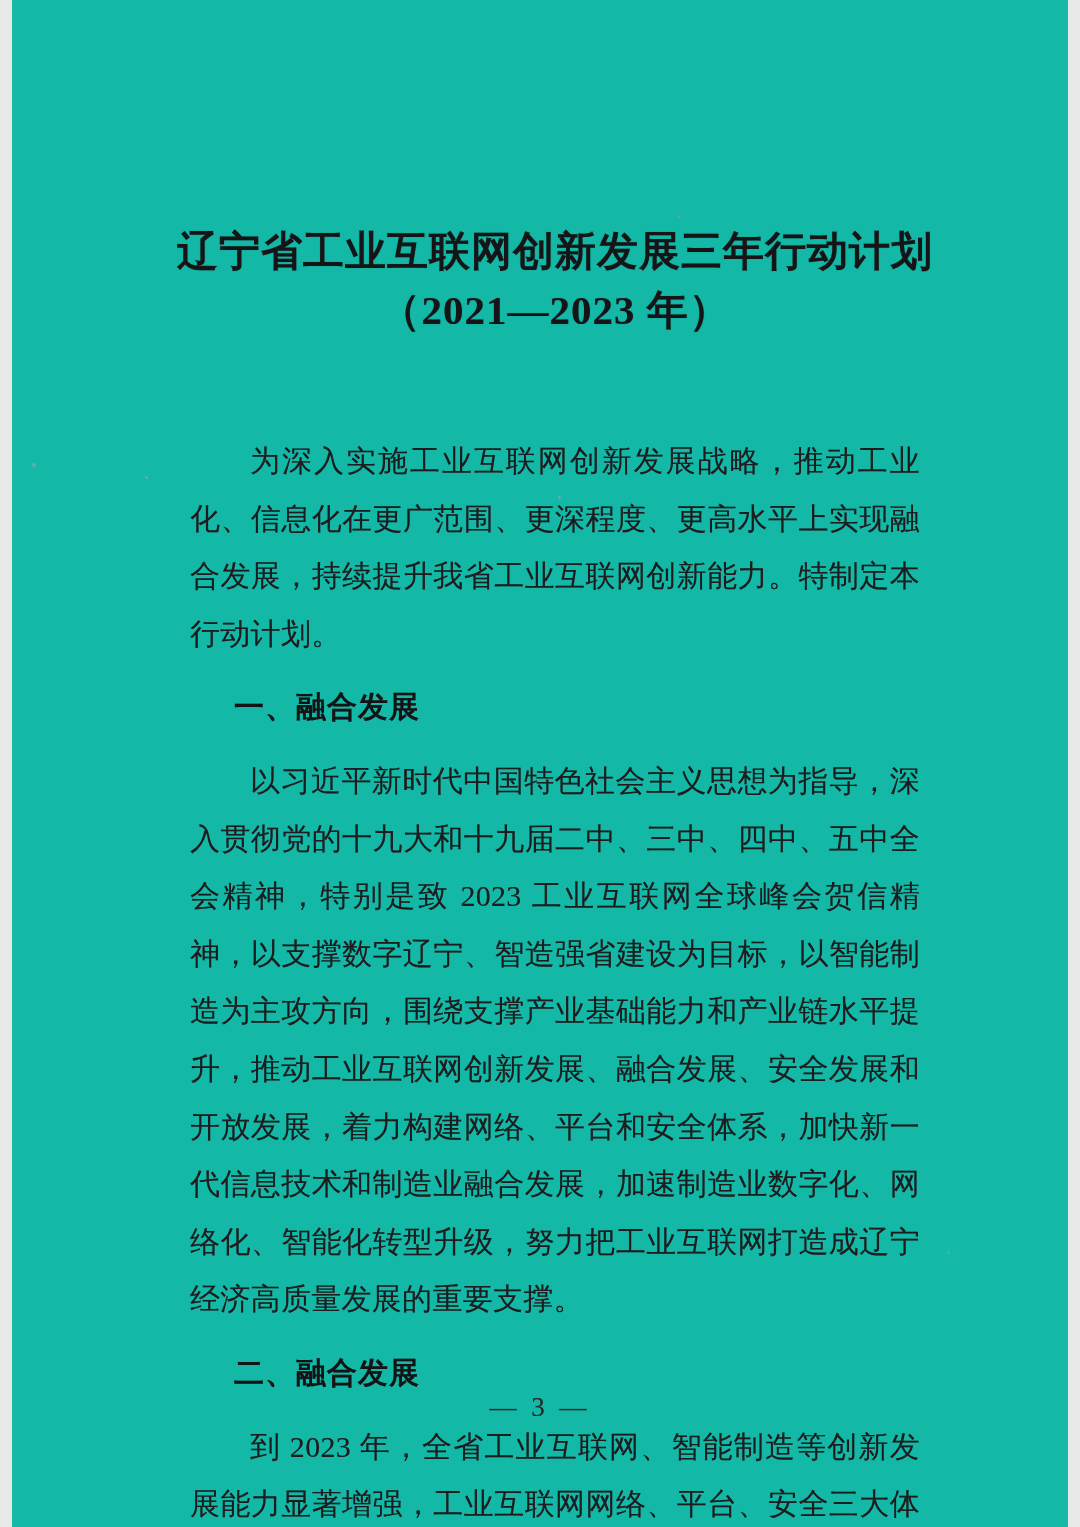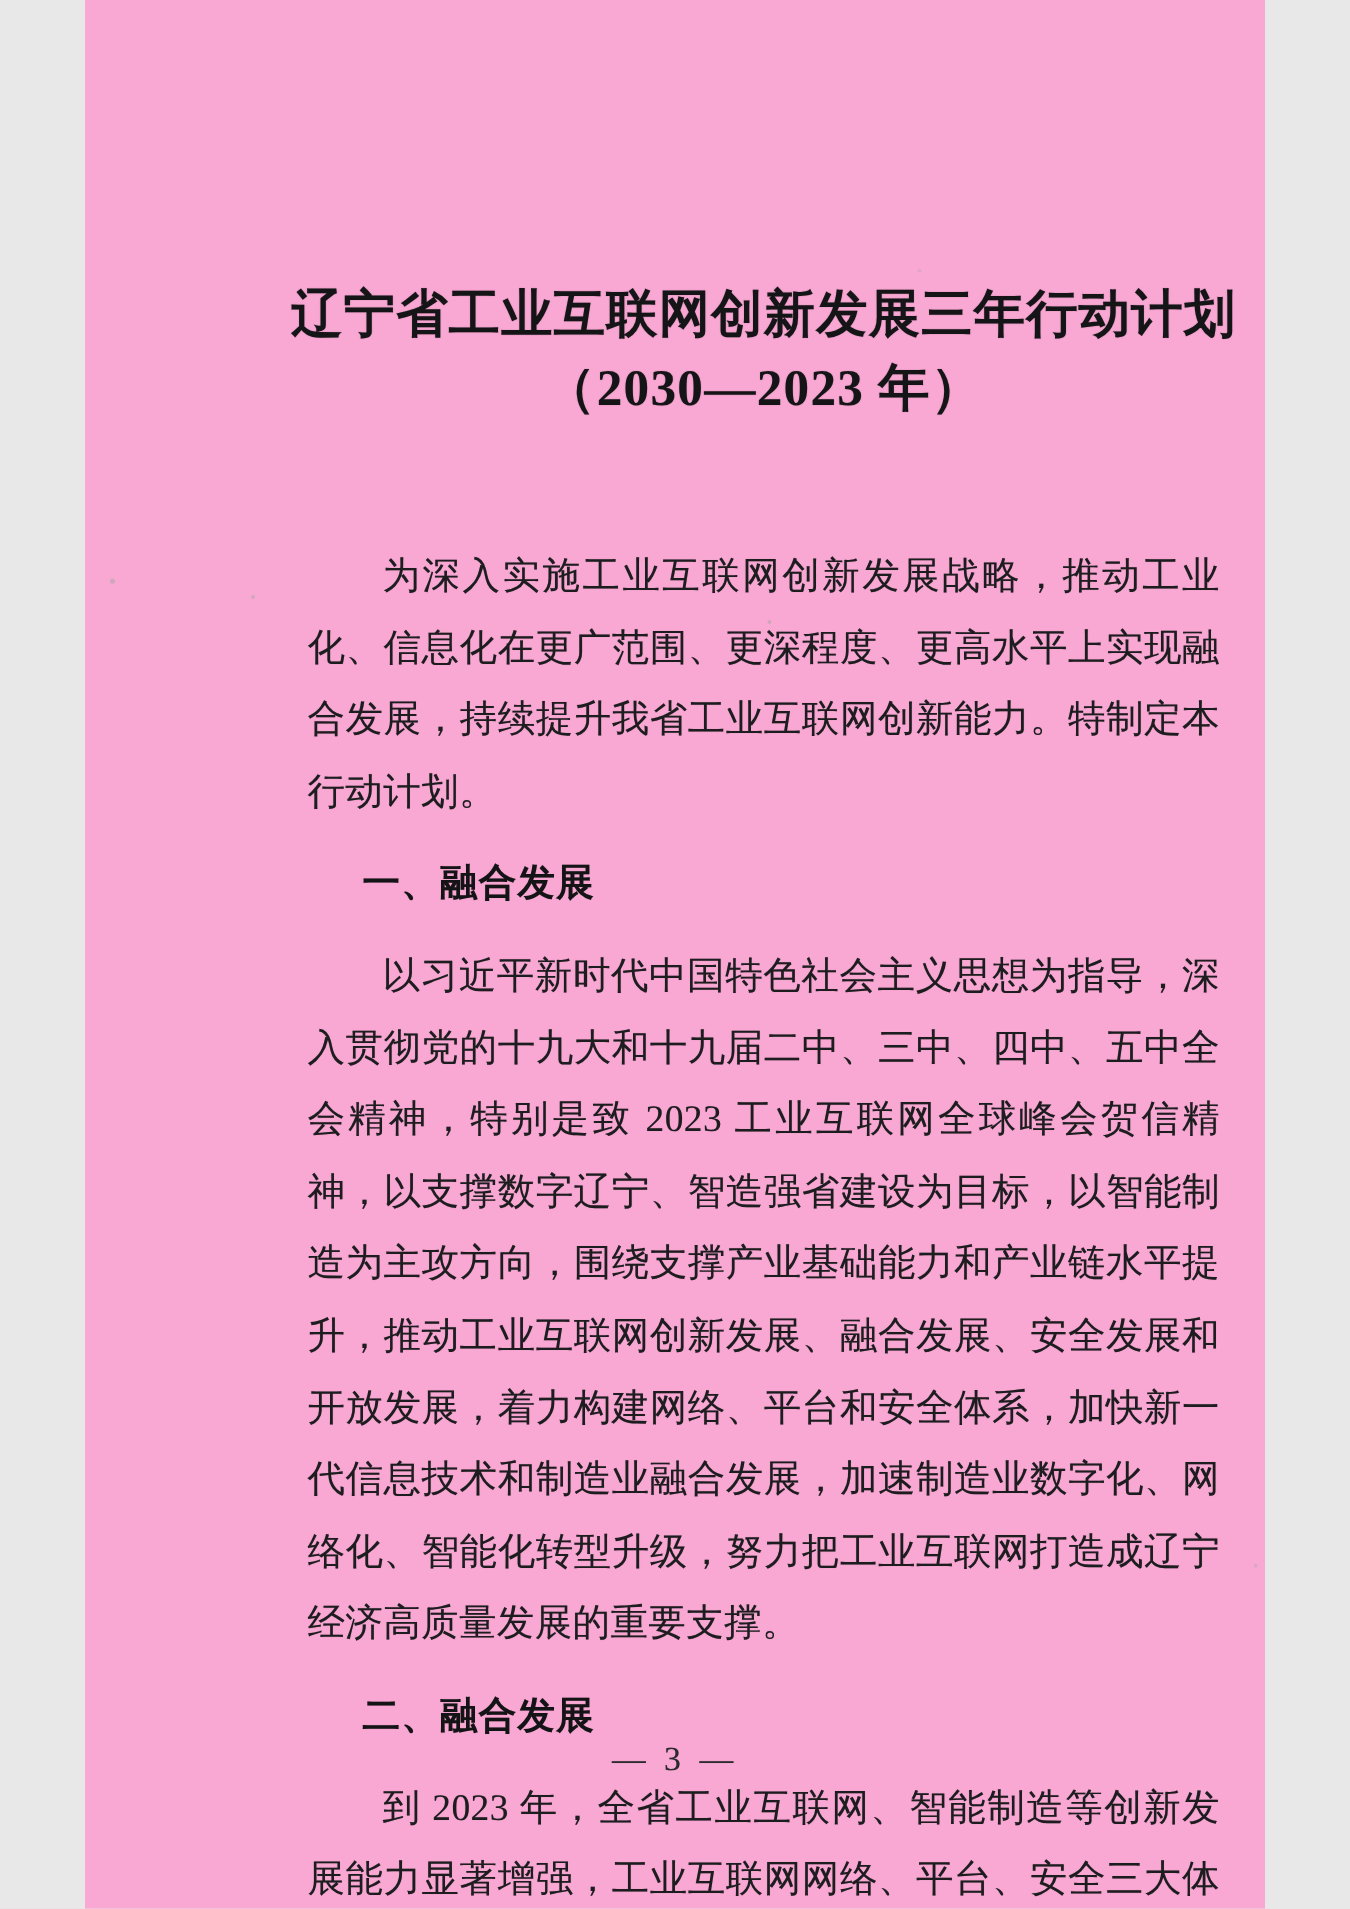--- a/index.html
+++ b/index.html
@@ -2,24 +2,24 @@
 <html lang="zh"><head>
 <meta charset="utf-8">
 <style>
   html, body {
     margin: 0;
     padding: 0;
     background: #e8e8e8;
   }
   .page {
     position: relative;
-    width: 944px;
+    width: 1056px;
     height: 1527px;
     margin: 0 auto;
-    background: #f9a8d4;
+    background: #14b8a6;
     overflow: hidden;
     font-family: "Liberation Serif", "DejaVu Serif", serif;
     color: #1d1d20;
   }
   .doc {
     position: absolute;
     left: 162px;
     top: 0;
     width: 762px;
     padding-top: 222px;
@@ -75,21 +75,21 @@
 </style>
 </head>
 <body>
 
 <div class="page">
 
   <div class="doc">
 
     <div class="title">
       <div>辽宁省工业互联网创新发展三年行动计划</div>
-      <div>（2030—2023 年）</div>
+      <div>（2021—2023 年）</div>
     </div>
 
     <div class="body-text">
 
     <p class="para">为深入实施工业互联网创新发展战略，推动工业化、信息化在更广范围、更深程度、更高水平上实现融合发展，持续提升我省工业互联网创新能力。特制定本行动计划。</p>
         <p class="heading">一、融合发展</p>
         <p class="para">以习近平新时代中国特色社会主义思想为指导，深入贯彻党的十九大和十九届二中、三中、四中、五中全会精神，特别是致 2023 工业互联网全球峰会贺信精神，以支撑数字辽宁、智造强省建设为目标，以智能制造为主攻方向，围绕支撑产业基础能力和产业链水平提升，推动工业互联网创新发展、融合发展、安全发展和开放发展，着力构建网络、平台和安全体系，加快新一代信息技术和制造业融合发展，加速制造业数字化、网络化、智能化转型升级，努力把工业互联网打造成辽宁经济高质量发展的重要支撑。</p>
         <p class="heading">二、融合发展</p>
         <p class="para">到 2023 年，全省工业互联网、智能制造等创新发展能力显著增强，工业互联网网络、平台、安全三大体系建设实现规模化发展，支撑制造业数字化转型和高质量发展作用明</p>
       </div>

